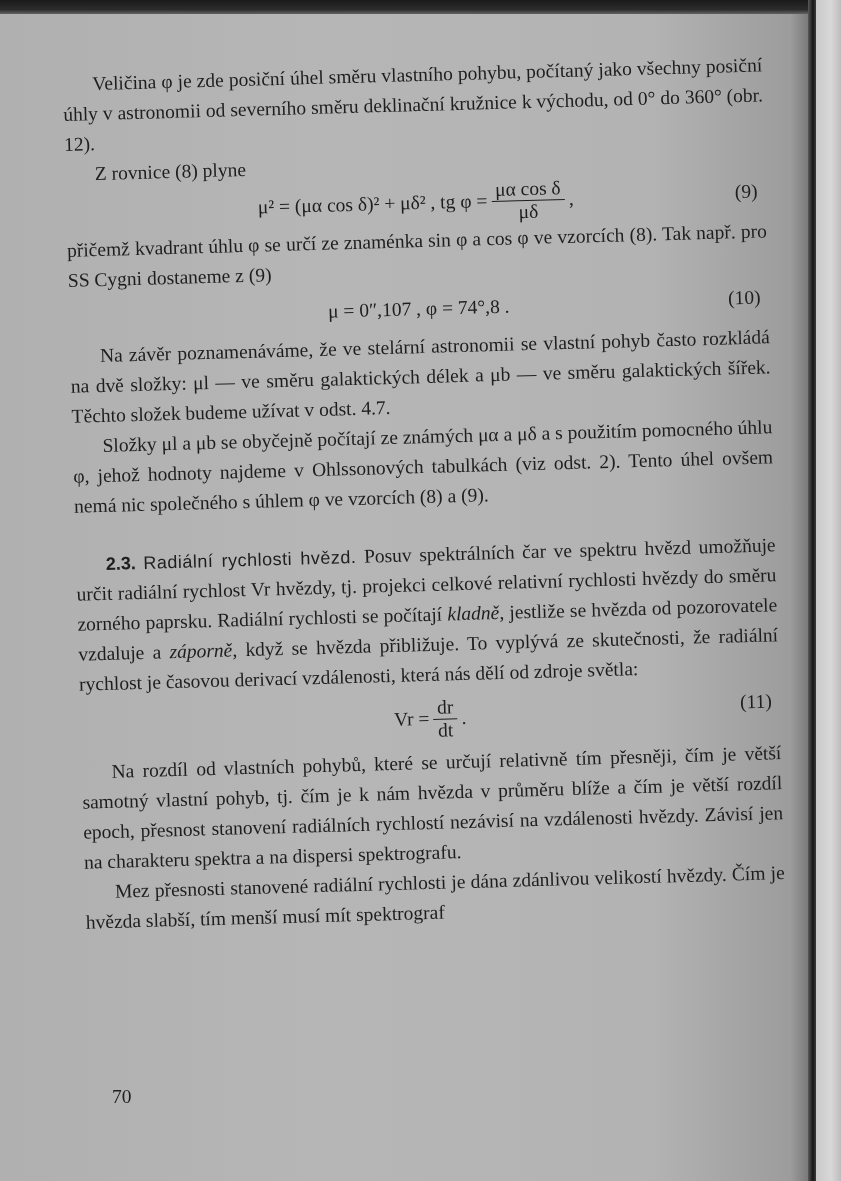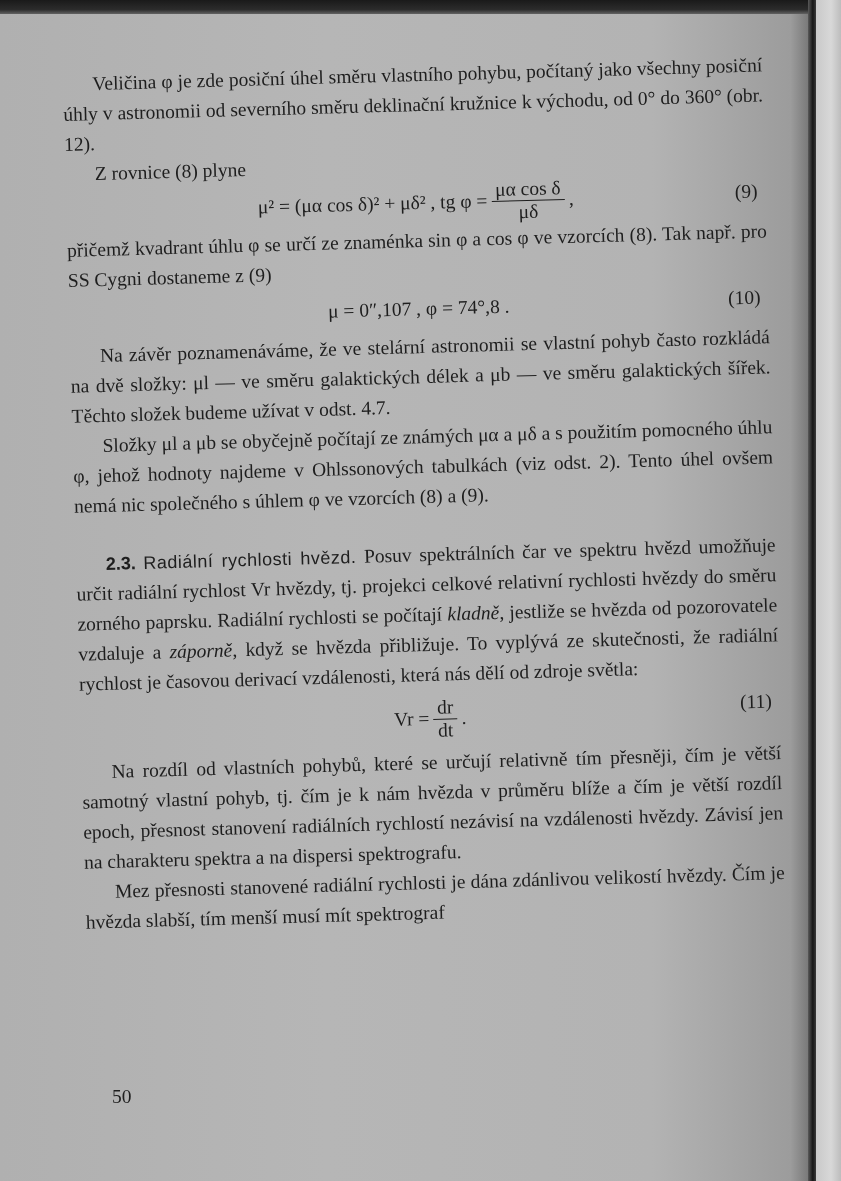--- a/index.html
+++ b/index.html
@@ -89,13 +89,13 @@
       <span class="den">dt</span>
     </span>
     <span>.</span>
     <span class="eq-num">(11)</span>
   </div>
 
   <p class="para">Na rozdíl od vlastních pohybů, které se určují relativně tím přesněji, čím je větší samotný vlastní pohyb, tj. čím je k nám hvězda v průměru blíže a čím je větší rozdíl epoch, přesnost stanovení radiálních rychlostí nezávisí na vzdálenosti hvězdy. Závisí jen na charakteru spektra a na dispersi spektrografu.</p>
   <p class="para">Mez přesnosti stanovené radiální rychlosti je dána zdánlivou velikostí hvězdy. Čím je hvězda slabší, tím menší musí mít spektrograf</p>
 </div>
 
-<div class="page-number">50</div>
+<div class="page-number">70</div>
 
 </body></html>

